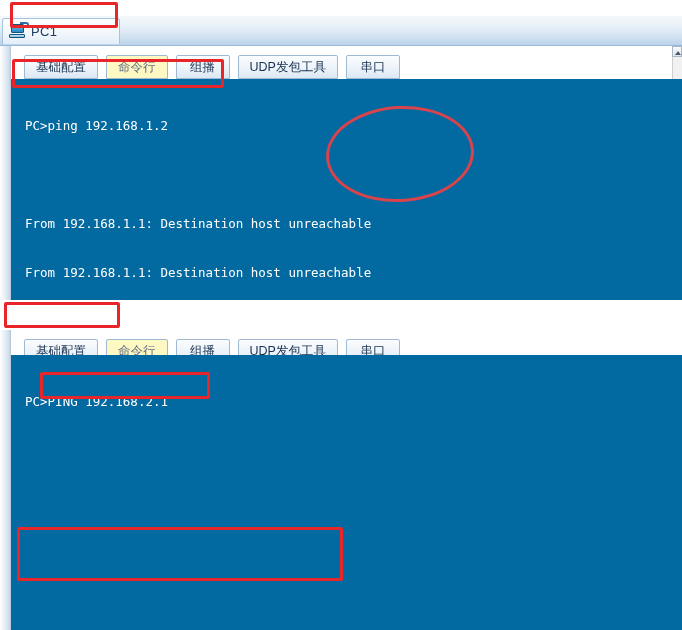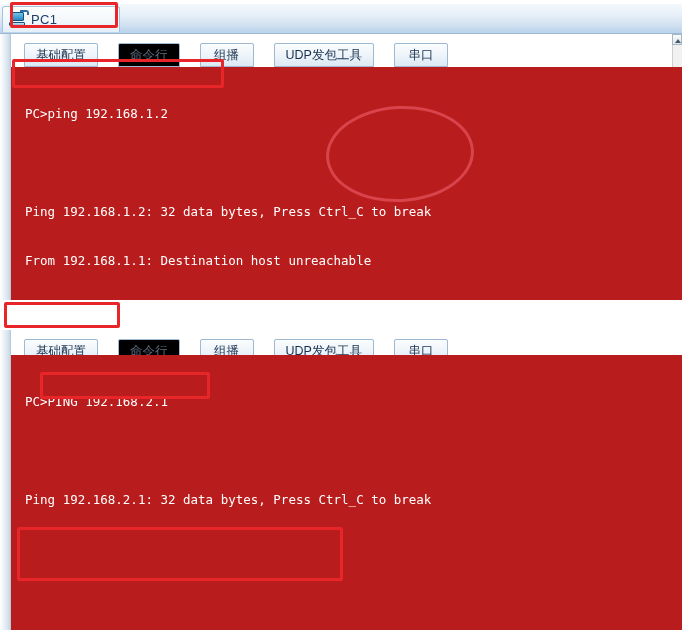--- a/index.html
+++ b/index.html
@@ -7,21 +7,21 @@
     width:682px;height:630px;
     background:#ffffff;
     font-family:"Liberation Sans","DejaVu Sans",sans-serif;
     overflow:hidden;
     position:relative;
   }
   .app{position:relative;width:682px;height:630px;overflow:hidden;}
 
   
   .panel{position:absolute;left:0;width:682px;overflow:hidden;background:#fff;}
-  .panel-1{top:4px;height:300px;}
+  .panel-1{top:16px;height:300px;}
   .panel-2{top:300px;height:330px;}
 
   
   .titlebar{
     position:absolute;left:0;top:0;width:682px;height:30px;
     background:linear-gradient(to bottom,#f4f8fc 0%,#e6eff8 40%,#cfe0f0 75%,#b9d2ea 100%);
     border-bottom:1px solid #9bb8d4;
     box-sizing:border-box;
   }
   .tab-head{
@@ -77,44 +77,44 @@
   }
   .sb-arrow:after{
     content:"";position:absolute;left:2px;top:4px;
     border-left:3px solid transparent;border-right:3px solid transparent;
     border-bottom:4px solid #4a5a6a;
   }
 
   
   .tabstrip{
     position:absolute;left:11px;width:660px;height:26px;
-    display:flex;align-items:flex-end;gap:20px;padding-left:13px;
+    display:flex;align-items:flex-end;gap:8px;padding-left:13px;
     box-sizing:border-box;background:#ffffff;
   }
   .p1 .tabstrip{top:7px;}
   .p2 .tabstrip{top:7px;}
   .tab{
     height:24px;min-width:54px;
     background:linear-gradient(to bottom,#fbfdfe 0%,#eef4fa 50%,#dce8f4 100%);
     border:1px solid #9fb9d2;box-sizing:border-box;
     border-radius:2px 2px 0 0;
     display:flex;align-items:center;justify-content:center;
     padding:0 11px;
     font-size:12.5px;color:#17304f;
     font-family:"Liberation Sans",sans-serif;
     white-space:nowrap;
   }
   .tab.active{
-    background:#000000;color:#5f6e80;
+    background:#fef9c3;color:#5f6e80;
   }
 
   
   .console{
     position:absolute;left:11px;width:671px;
-    background:#b91c1c;color:#ffffff;
+    background:#0369a1;color:#ffffff;
     font-family:"DejaVu Sans Mono","Liberation Mono",monospace;
     font-size:12.5px;line-height:16.4px;
     white-space:pre;overflow:hidden;
     padding:6px 0 0 14px;box-sizing:border-box;
   }
   .p1 .console{top:33px;height:237px;}
   .p2 .console{top:25px;height:302px;}
   .console .ln{height:16.4px;}
   .console .gap{height:16.4px;}
 
@@ -154,21 +154,20 @@
         <div class="tab">基础配置</div>
         <div class="tab active">命令行</div>
         <div class="tab">组播</div>
         <div class="tab">UDP发包工具</div>
         <div class="tab">串口</div>
       </div>
 
       <div class="console">
         <div class="ln">PC&gt;ping 192.168.1.2</div>
         <div class="gap"></div>
-        <div class="ln">Ping 192.168.1.2: 32 data bytes, Press Ctrl_C to break</div>
         <div class="ln">From 192.168.1.1: Destination host unreachable</div>
         <div class="ln">From 192.168.1.1: Destination host unreachable</div>
         
         
         
         
         
         
         
         
@@ -186,21 +185,20 @@
         <div class="tab">基础配置</div>
         <div class="tab active">命令行</div>
         <div class="tab">组播</div>
         <div class="tab">UDP发包工具</div>
         <div class="tab">串口</div>
       </div>
 
       <div class="console">
         <div class="ln">PC&gt;PING 192.168.2.1</div>
         <div class="gap"></div>
-        <div class="ln">Ping 192.168.2.1: 32 data bytes, Press Ctrl_C to break</div>
         
         
         
         
         
         
         
         
         
       </div>

